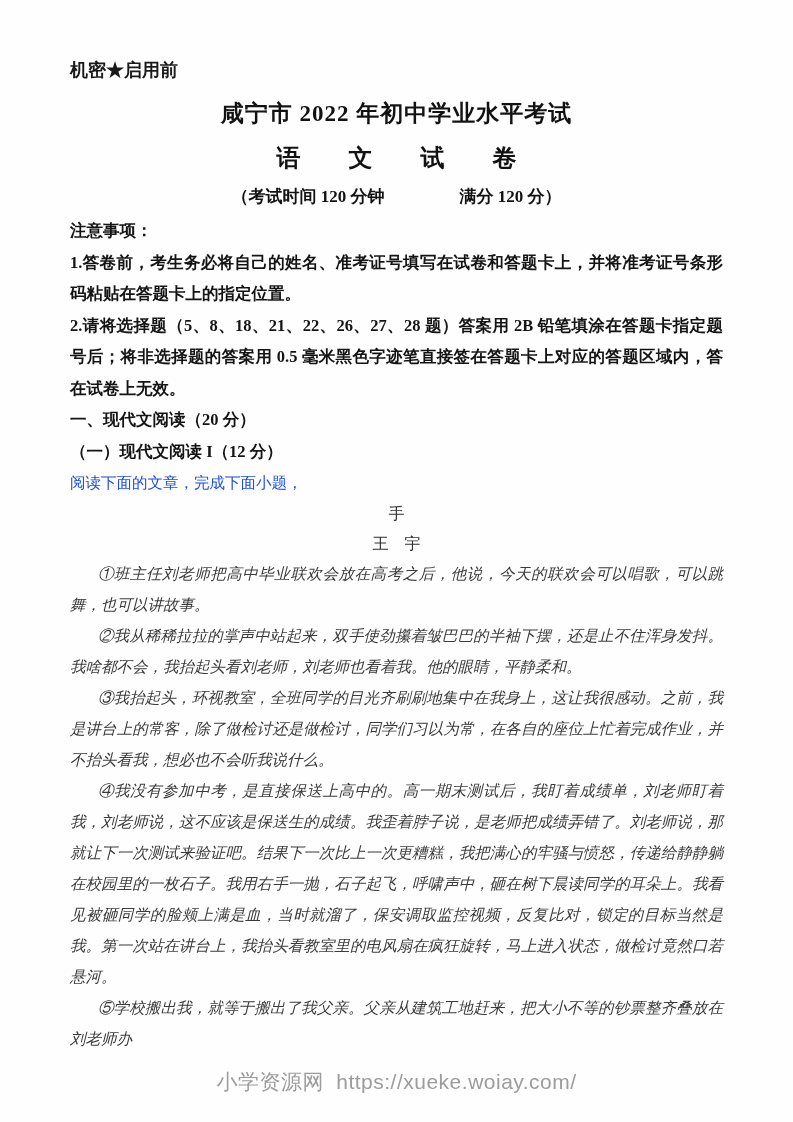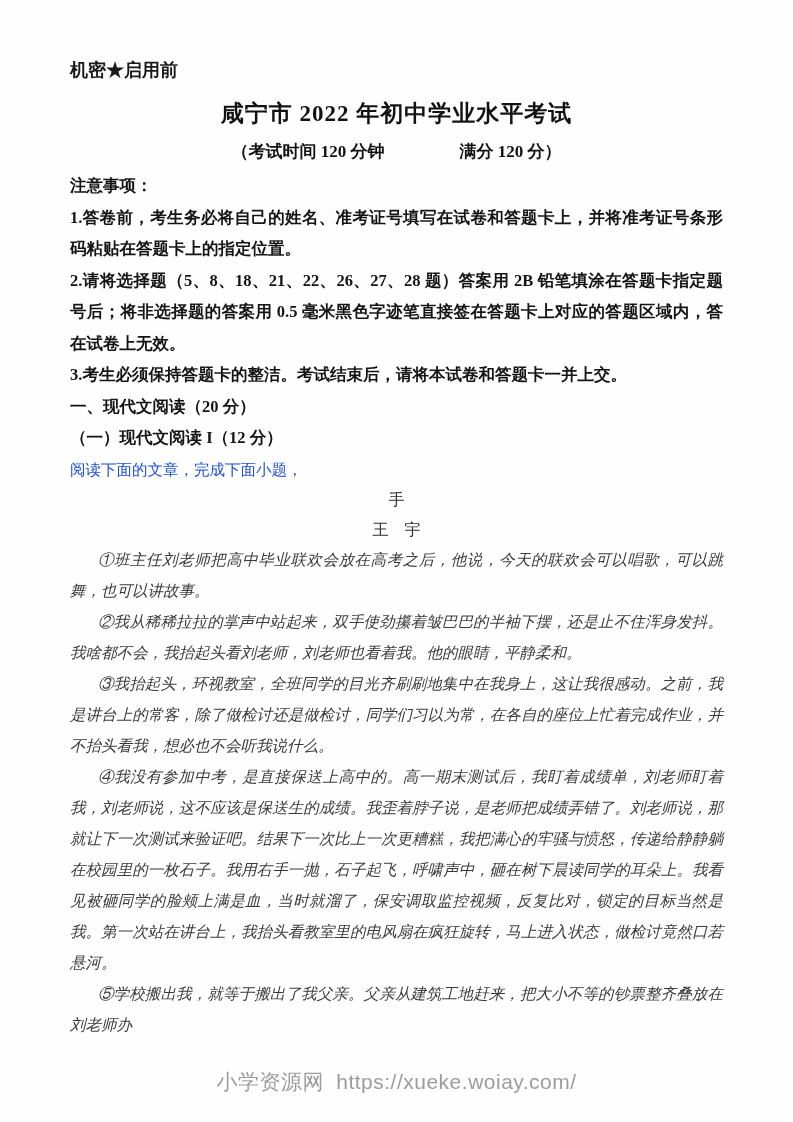--- a/index.html
+++ b/index.html
@@ -102,31 +102,31 @@
 </head>
 <body>
 
 <div class="page">
   <div class="content">
 
     <div class="confidential">机密★启用前</div>
 
     <div>
       <h1 class="exam-title">咸宁市 2022 年初中学业水平考试</h1>
+      <div class="subject-title">语　　文　　试　　卷</div>
       <div class="exam-info">
         <span>（考试时间 120 分钟</span>
         <span>满分 120 分）</span>
       </div>
     </div>
 
     <div class="notice">
       <div>注意事项：</div>
       <p>1.答卷前，考生务必将自己的姓名、准考证号填写在试卷和答题卡上，并将准考证号条形码粘贴在答题卡上的指定位置。</p>
       <p>2.请将选择题（5、8、18、21、22、26、27、28 题）答案用 2B 铅笔填涂在答题卡指定题号后；将非选择题的答案用 0.5 毫米黑色字迹笔直接签在答题卡上对应的答题区域内，答在试卷上无效。</p>
-      <p>3.考生必须保持答题卡的整洁。考试结束后，请将本试卷和答题卡一并上交。</p>
     </div>
 
     <div class="section-heading">一、现代文阅读（20 分）</div>
     <div class="section-heading">（一）现代文阅读 I（12 分）</div>
 
     <p class="instruction">阅读下面的文章，完成下面小题，</p>
 
     <div class="article-title">手</div>
     <div class="article-author">王　宇</div>
 

